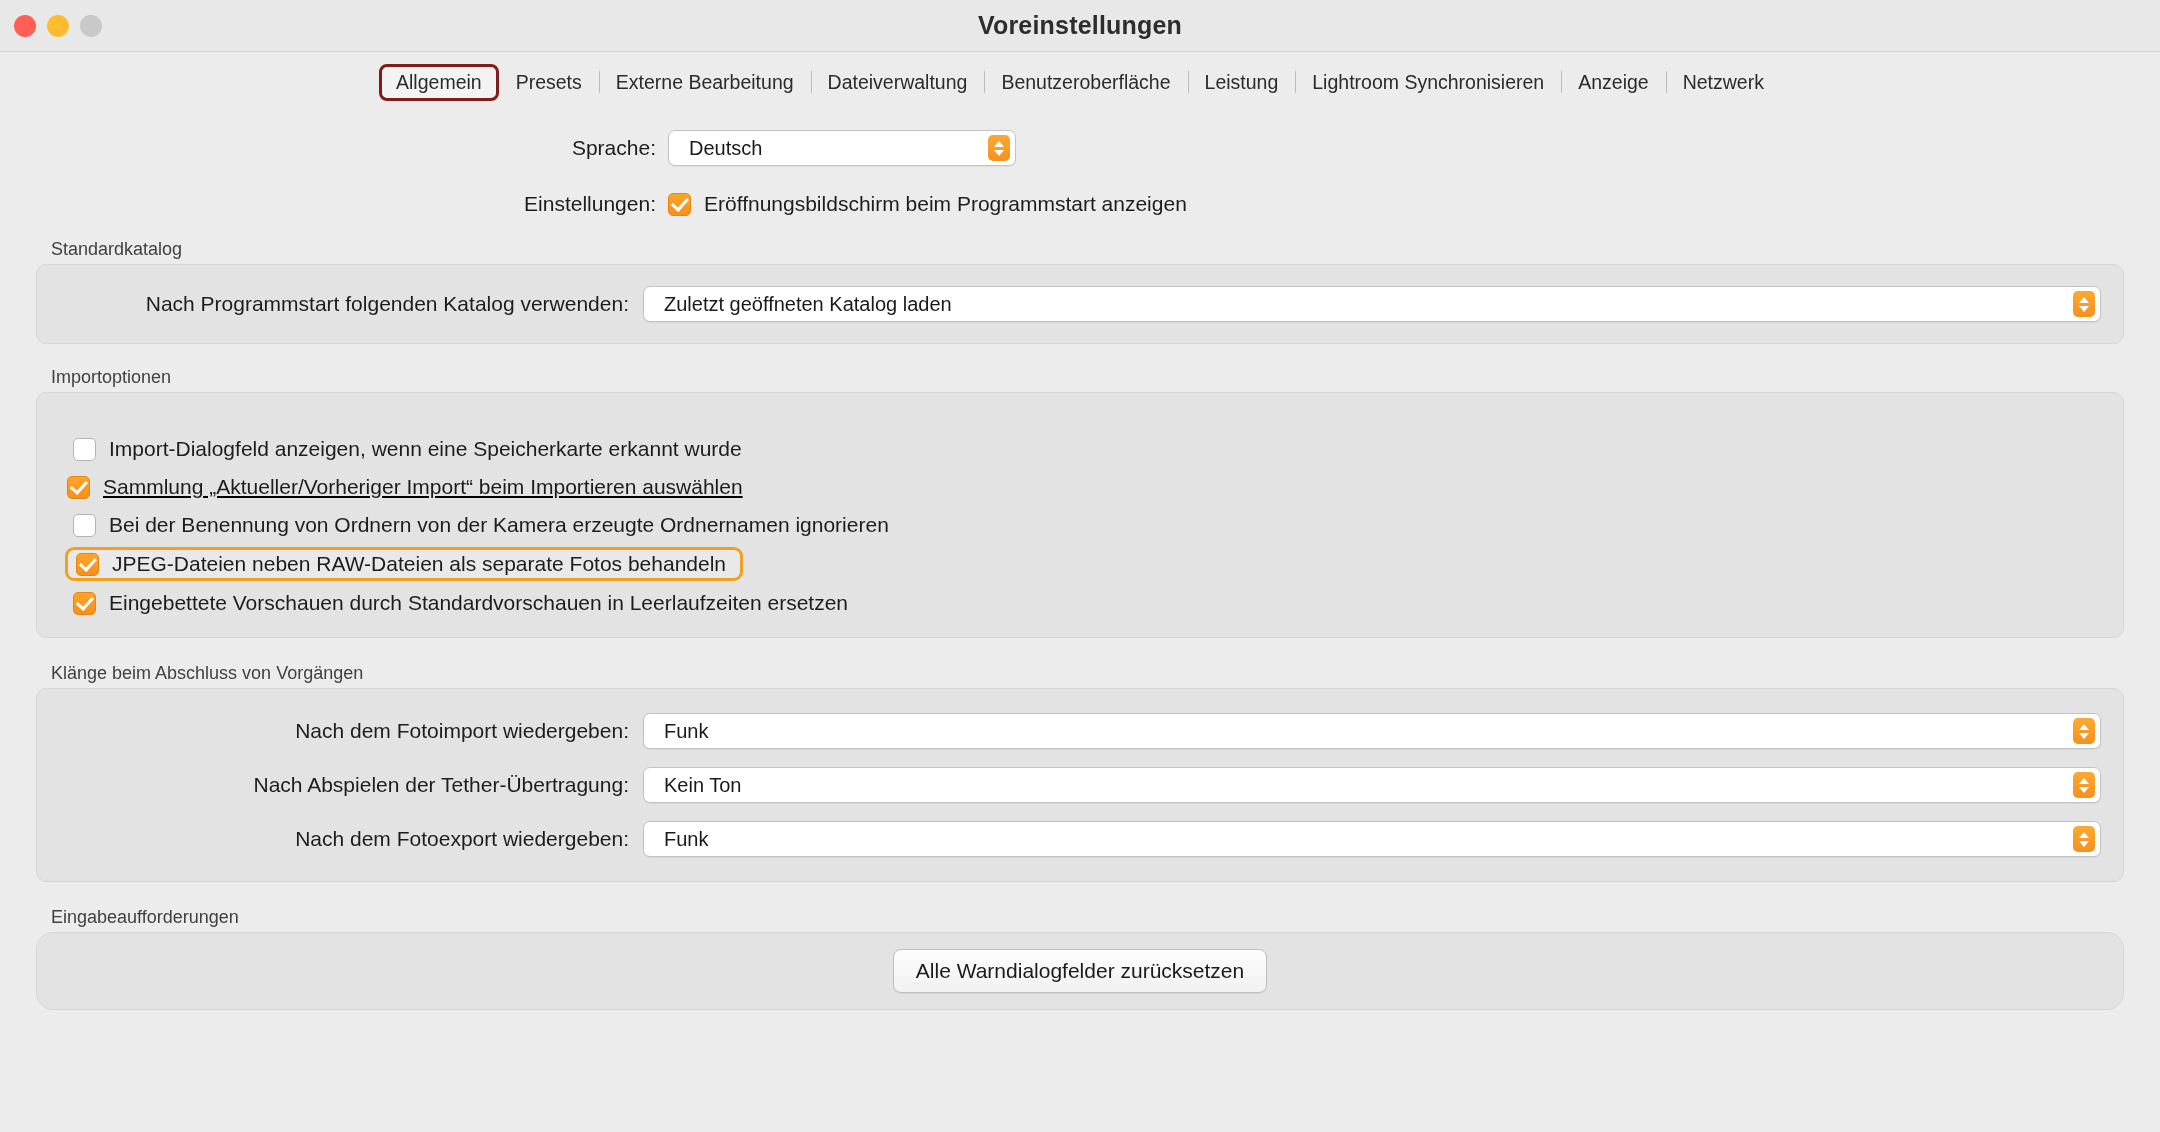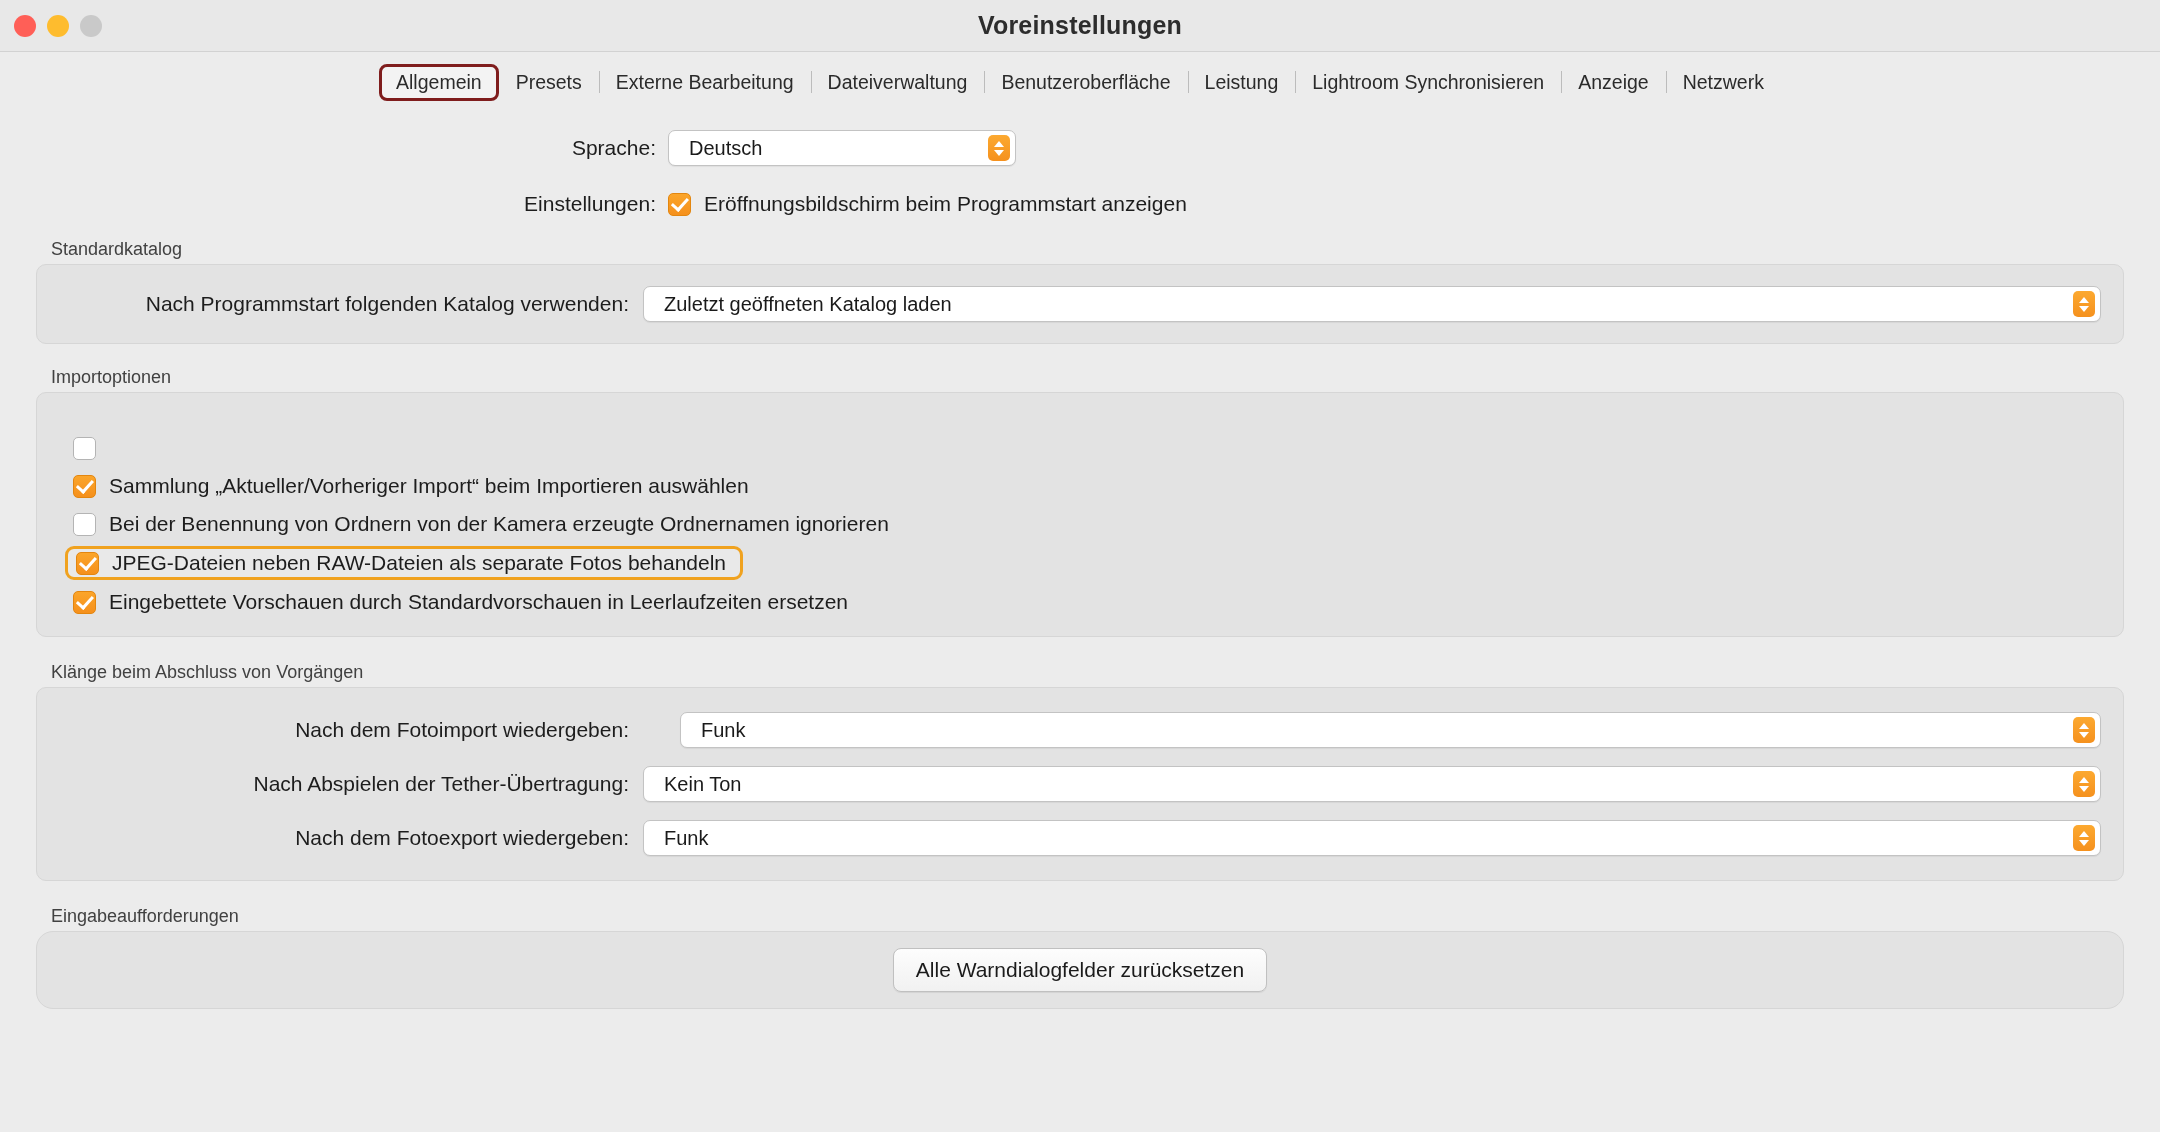--- a/index.html
+++ b/index.html
@@ -248,23 +248,24 @@
           </span>
         </div>
       </div>
     </div>
 
     <div class="group" style="padding:36px 22px 22px 22px; margin-top:48px;">
       <div class="group-title">Importoptionen</div>
 
       <div class="row" style="margin:8px 0 0 14px;">
         <span class="cb"></span>
-      </div>
-
-      <div class="row" style="margin:14px 0 0 14px;">
+        <span class="cb-text">Import-Dialogfeld anzeigen, wenn eine Speicherkarte erkannt wurde</span>
+      </div>
+
+      <div class="row" style="margin:14px 0 0 8px;text-decoration:underline;">
         <span class="cb on"></span>
         <span class="cb-text">Sammlung „Aktueller/Vorheriger Import“ beim Importieren auswählen</span>
       </div>
 
       <div class="row" style="margin:14px 0 0 14px;">
         <span class="cb"></span>
         <span class="cb-text">Bei der Benennung von Ordnern von der Kamera erzeugte Ordnernamen ignorieren</span>
       </div>
 
       <div class="row" style="margin:10px 0 0 6px;">
@@ -276,21 +277,21 @@
 
       <div class="row" style="margin:10px 0 0 14px;">
         <span class="cb on"></span>
         <span class="cb-text">Eingebettete Vorschauen durch Standardvorschauen in Leerlaufzeiten ersetzen</span>
       </div>
     </div>
 
     <div class="group" style="padding:20px 22px 24px 22px; margin-top:50px;">
       <div class="group-title">Klänge beim Abschluss von Vorgängen</div>
 
-      <div class="row" style="margin-top:4px;gap:37px;">
+      <div class="row" style="margin-top:4px;">
         <div class="lbl-right" style="width:570px;">Nach dem Fotoimport wiedergeben:</div>
         <div class="popup" style="flex:1; margin-left:14px;">
           <span>Funk</span>
           <span class="arrows">
               <span class="up"></span>
               <span class="dn"></span>
             </span>
         </div>
       </div>
 

